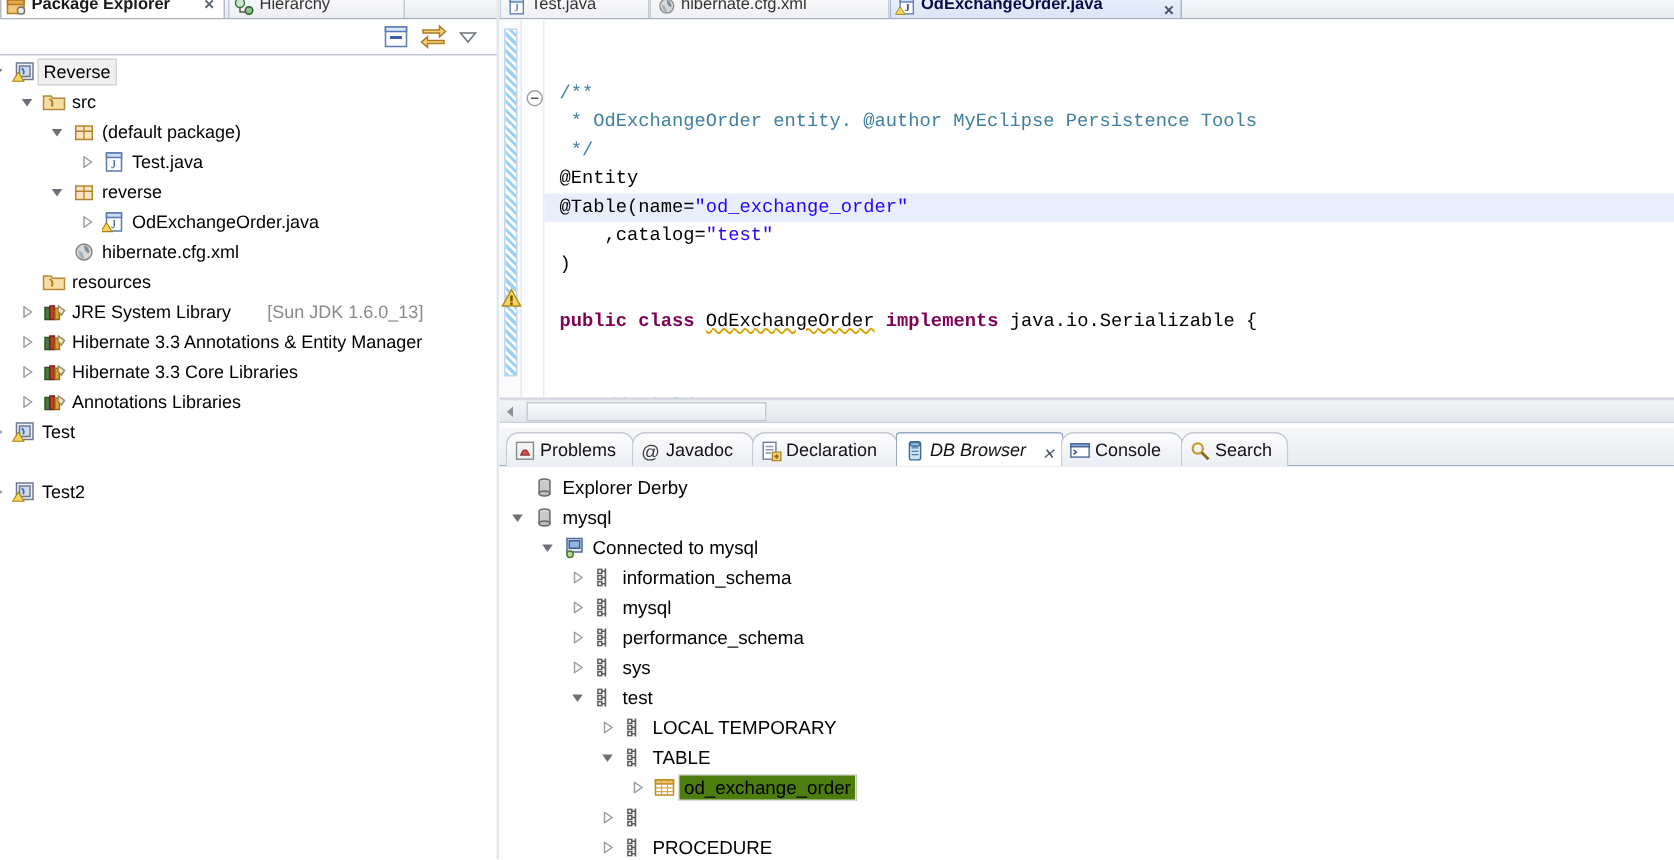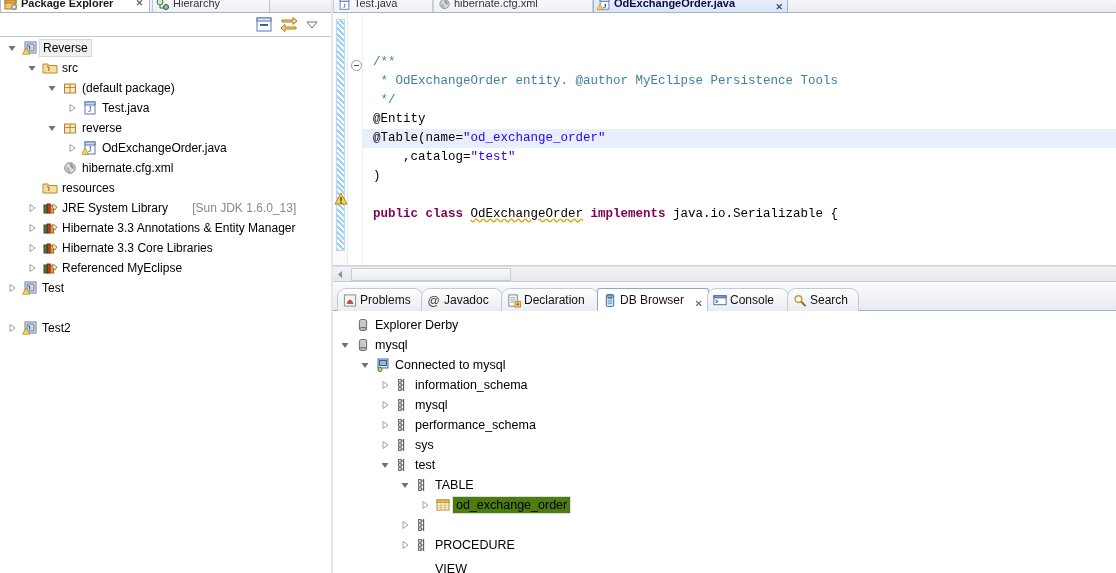--- a/index.html
+++ b/index.html
@@ -56,21 +56,21 @@
   }
   .pe-toolbar .tb {
     position: absolute; top: 3px; width: 20px; height: 18px; cursor: default;
   }
   .pe-toolbar .tb1 { right: 58px; }
   .pe-toolbar .tb2 { right: 34px; }
   .pe-toolbar .tb3 { right: 10px; }
 
   .tree {
     position: absolute; left: 0; top: 38px; width: 333px; bottom: 0;
-    background: #fff; overflow: hidden; padding-left: 14px;
+    background: #fff; overflow: hidden;
   }
   .row {
     position: relative; height: 20px; line-height: 20px;
     white-space: nowrap; font-size: 12px; padding-left: 0;
   }
   .row .arrow {
     position: absolute; top: 6px; width: 8px; height: 8px;
   }
   .row .ico { position: absolute; top: 2px; width: 16px; height: 16px; }
   .row .lbl { position: absolute; top: 0; font-size: 12px; color: #000; }
@@ -413,21 +413,21 @@
             </svg>
           </span>
           <span class="ico" style="left: 28px;">
             <svg width="16" height="16" viewBox="0 0 16 16">
               <rect x="2" y="5" width="3" height="8" fill="#4e7a3f" stroke="#2f5026"></rect>
               <rect x="5.3" y="4" width="3" height="9" fill="#c23b2e" stroke="#7c2119"></rect>
               <rect x="8.6" y="5.5" width="3" height="7.5" fill="#e0a42e" stroke="#96681a"></rect>
               <path d="M11 4 L15 7 L13 10 L10.5 7.5 Z" fill="#f1e5c8" stroke="#9a8b63"></path>
             </svg>
           </span>
-          <span class="lbl" style="left: 48px;">Referenced MyEclipse</span>
+          <span class="lbl" style="left: 48px;">Annotations Libraries</span>
         </div>
         <div class="row" style="height: 20px; line-height: 20px;">
           <span class="arrow" style="left: -6px;">
             <svg width="8" height="8" viewBox="0 0 8 8">
               <path d="M2 0.5 L7 4 L2 7.5 Z" fill="none" stroke="#9aa0a8"></path>
             </svg>
           </span>
           <span class="ico" style="left: 8px;">
             <svg width="16" height="16" viewBox="0 0 16 16">
               <rect x="3" y="2" width="11" height="11" fill="#eef2f8" stroke="#6d7b92"></rect>
@@ -526,21 +526,21 @@
               </svg>
             </span><span>Javadoc</span></div>
           <div class="bv-tab inactive" style="left: 168px; width: 98px;"><span class="tabicon">
               <svg width="16" height="15" viewBox="0 0 16 16">
                 <rect x="2.5" y="2" width="9" height="12" fill="#ffffff" stroke="#6f7f9f"></rect>
                 <path d="M4.2 5 L9.8 5 M4.2 7.3 L9.8 7.3 M4.2 9.6 L8 9.6" stroke="#8a97ad"></path>
                 <path d="M9 9 L15 9 L15 15 L9 15 Z" fill="#f3d27a" stroke="#b08a28"></path>
                 <path d="M10.4 12 L13.6 12 M12 10.4 L12 13.6" stroke="#8a6a12" stroke-width="1.2"></path>
               </svg>
             </span><span>Declaration</span></div>
-          <div class="bv-tab active" style="left: 264px; width: 112px;"><span class="tabicon">
+          <div class="bv-tab active" style="left: 264px; width: 112px; font-style: italic;"><span class="tabicon">
               <svg width="16" height="15" viewBox="0 0 16 16">
                 <rect x="4" y="1.5" width="8" height="13" rx="1.6" fill="#cfe2f2" stroke="#3e6b96"></rect>
                 <ellipse cx="8" cy="3.4" rx="3.6" ry="1.4" fill="#8fbedd" stroke="#3e6b96"></ellipse>
                 <path d="M5.6 6 L10.4 6 M5.6 8.4 L10.4 8.4 M5.6 10.8 L10.4 10.8" stroke="#4b7fae" stroke-width="0.9"></path>
               </svg>
             </span><span>DB Browser</span><span class="tabclose">✕</span></div>
           <div class="bv-tab inactive" style="left: 374px; width: 82px;"><span class="tabicon">
               <svg width="16" height="15" viewBox="0 0 16 16">
                 <rect x="1.5" y="3" width="13" height="9.5" fill="#ffffff" stroke="#4a6a9a"></rect>
                 <rect x="1.5" y="3" width="13" height="2.2" fill="#7fa8d4" stroke="#4a6a9a"></rect>
@@ -676,20 +676,37 @@
                 <rect x="3.6" y="10.8" width="2.6" height="2.6" fill="#ffffff" stroke="#5a5a5a"></rect>
                 <path d="M8.6 2 L8.6 14" stroke="#5a5a5a" stroke-width="1.1"></path>
                 <path d="M6.2 3.9 L8.6 3.9 M6.2 8 L8.6 8 M6.2 12.1 L8.6 12.1" stroke="#5a5a5a" stroke-width="1"></path>
               </svg>
             </span>
             <span class="lbl" style="left: 82px;">test</span>
           </div>
           <div class="row" style="height: 20px; line-height: 20px;">
             <span class="arrow" style="left: 68px;">
               <svg width="8" height="8" viewBox="0 0 8 8">
+                <path d="M2 0.5 L7 4 L2 7.5 Z" fill="none" stroke="#9aa0a8"></path>
+              </svg>
+            </span>
+            <span class="ico" style="left: 82px;">
+              <svg width="16" height="16" viewBox="0 0 16 16">
+                <rect x="3.6" y="2.6" width="2.6" height="2.6" fill="#ffffff" stroke="#5a5a5a"></rect>
+                <rect x="3.6" y="6.7" width="2.6" height="2.6" fill="#ffffff" stroke="#5a5a5a"></rect>
+                <rect x="3.6" y="10.8" width="2.6" height="2.6" fill="#ffffff" stroke="#5a5a5a"></rect>
+                <path d="M8.6 2 L8.6 14" stroke="#5a5a5a" stroke-width="1.1"></path>
+                <path d="M6.2 3.9 L8.6 3.9 M6.2 8 L8.6 8 M6.2 12.1 L8.6 12.1" stroke="#5a5a5a" stroke-width="1"></path>
+              </svg>
+            </span>
+            <span class="lbl" style="left: 102px;">LOCAL TEMPORARY</span>
+          </div>
+          <div class="row" style="height: 20px; line-height: 20px;">
+            <span class="arrow" style="left: 68px;">
+              <svg width="8" height="8" viewBox="0 0 8 8">
                 <path d="M0.5 2 L7.5 2 L4 7 Z" fill="#6b7078"></path>
               </svg>
             </span>
             <span class="ico" style="left: 82px;">
               <svg width="16" height="16" viewBox="0 0 16 16">
                 <rect x="3.6" y="2.6" width="2.6" height="2.6" fill="#ffffff" stroke="#5a5a5a"></rect>
                 <rect x="3.6" y="6.7" width="2.6" height="2.6" fill="#ffffff" stroke="#5a5a5a"></rect>
                 <rect x="3.6" y="10.8" width="2.6" height="2.6" fill="#ffffff" stroke="#5a5a5a"></rect>
                 <path d="M8.6 2 L8.6 14" stroke="#5a5a5a" stroke-width="1.1"></path>
                 <path d="M6.2 3.9 L8.6 3.9 M6.2 8 L8.6 8 M6.2 12.1 L8.6 12.1" stroke="#5a5a5a" stroke-width="1"></path>

